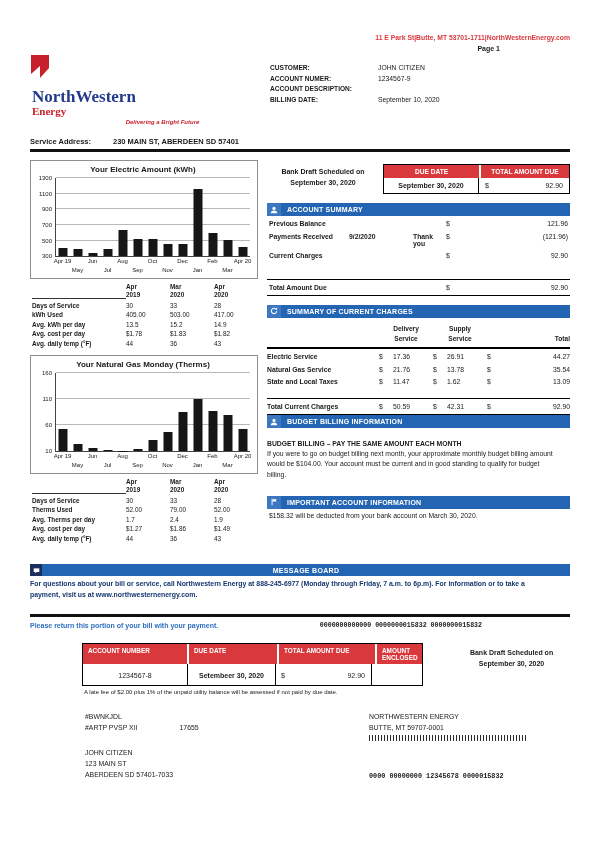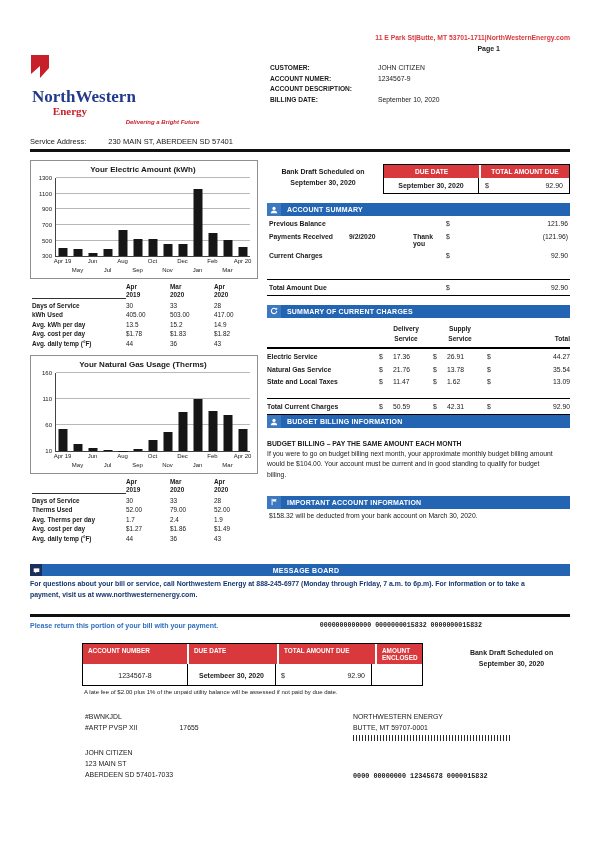--- a/index.html
+++ b/index.html
@@ -9,28 +9,28 @@
 
   
   .addr-line{color:#d9383d;font-weight:bold;font-size:6.8px;text-align:right;padding-right:0;}
   .page-label{font-size:7px;text-align:right;padding-right:70px;margin-top:4px;font-weight:bold;}
   .head-row{display:flex;margin-top:2px;}
   .logo-block{width:235px;position:relative;}
   .logo-top{display:flex;align-items:flex-start;flex-direction:column;}
   .logo-mark{width:26px;height:34px;margin-top:0;}
   .logo-text{margin-left:2px;}
   .logo-name{font-family:"Liberation Serif",serif;font-weight:bold;font-size:17px;color:#233a8c;line-height:1;}
-  .logo-energy{font-family:"Liberation Serif",serif;font-weight:bold;font-size:11px;color:#c8202a;text-align:center;padding-right:28px;line-height:1.1;}
+  .logo-energy{font-family:"Liberation Serif",serif;font-weight:bold;font-size:11px;color:#c8202a;text-align:left;padding-right:28px;line-height:1.1;}
   .logo-tag{font-style:italic;color:#c8202a;font-size:6px;text-align:center;margin-top:2px;margin-left:30px;font-weight:bold;}
   .cust-service{font-weight:bold;font-size:7.5px;margin-top:4px;}
   .cust-fields{margin-left:5px;margin-top:10px;flex:1;}
   .cf-row{display:grid;grid-template-columns:108px 1fr;margin-bottom:3.5px;}
   .cf-label{font-weight:bold;font-size:6.6px;}
   .cf-value{font-size:6.8px;}
-  .svc-row{margin-top:12px;display:flex;font-weight:normal;font-size:7.5px;}
+  .svc-row{margin-top:12px;display:flex;font-weight:bold;font-size:7.5px;}
   .svc-addr{margin-left:22px;}
   .rule-thick{height:3px;background:#111;margin-top:3px;}
 
   
   .cols{display:flex;margin-top:8px;align-items:flex-start;}
   .col-left{width:228px;}
   .col-right{flex:1;margin-left:9px;}
 
   
   .chart-box{border:1px solid #8f8f8f;padding:4px 7px 3px 5px;background:#fff;}
@@ -109,21 +109,21 @@
   .stub-hcell{background:#d9383d;color:#fff;font-weight:bold;font-size:6.4px;padding:3px 0 3px 5px;}
   .stub-body{display:grid;grid-template-columns:104px 88px 96px 1fr;min-height:21px;}
   .stub-cell{padding-top:8px;font-size:7px;}
   .stub-cell.acct{text-align:center;}
   .stub-cell.due{font-weight:bold;text-align:center;border-left:1px solid #000;}
   .stub-cell.amt{display:flex;justify-content:space-between;padding-left:5px;padding-right:6px;border-left:1px solid #000;}
   .stub-cell.encl{border-left:1px solid #000;}
   .stub-bd{margin-left:30px;width:130px;text-align:center;font-weight:bold;font-size:7px;line-height:1.6;padding-top:4px;}
   .latefee{font-size:6px;margin:3px 0 0 54px;}
 
-  .mail-block{display:flex;margin-top:16px;}
+  .mail-block{display:flex;margin-top:16px;gap:16px;}
   .mail-left{width:268px;padding-left:55px;font-size:6.9px;line-height:1.6;}
   .mail-codes{display:flex;}
   .mail-codes .code-num{margin-left:42px;}
   .recipient{margin-top:14px;}
   .mail-right{flex:1;font-size:6.9px;line-height:1.6;}
   .barcode{height:6px;width:158px;margin-top:2px;
            background:repeating-linear-gradient(90deg,#2a2a2a 0 1px,transparent 1px 3px);}
   .bottom-code{margin-top:30px;font-family:"Liberation Mono",monospace;font-size:6.8px;font-weight:bold;}
 </style>
 </head>
@@ -274,21 +274,21 @@
               <div class="ut-row">
                 <div class="ut-cell ut-label">Avg. daily temp (°F)</div>
                 <div class="ut-cell">44</div>
                 <div class="ut-cell">36</div>
                 <div class="ut-cell">43</div>
               </div>
             </div>
       </div>
 
       <div class="chart-box">
-        <div class="chart-title">Your Natural Gas Usage (Therms)</div>
+        <div class="chart-title">Your Natural Gas Monday (Therms)</div>
         <div class="chart-body">
           <div class="yaxis">
                 <div class="ytick" style="bottom: 0%;">10</div>
                 <div class="ytick" style="bottom: 33.3333%;">60</div>
                 <div class="ytick" style="bottom: 66.6667%;">110</div>
                 <div class="ytick" style="bottom: 100%;">160</div>
               </div>
           <div class="plot">
                 <div class="gridline" style="bottom: 33.3333%;"></div>
                 <div class="gridline" style="bottom: 66.6667%;"></div>

